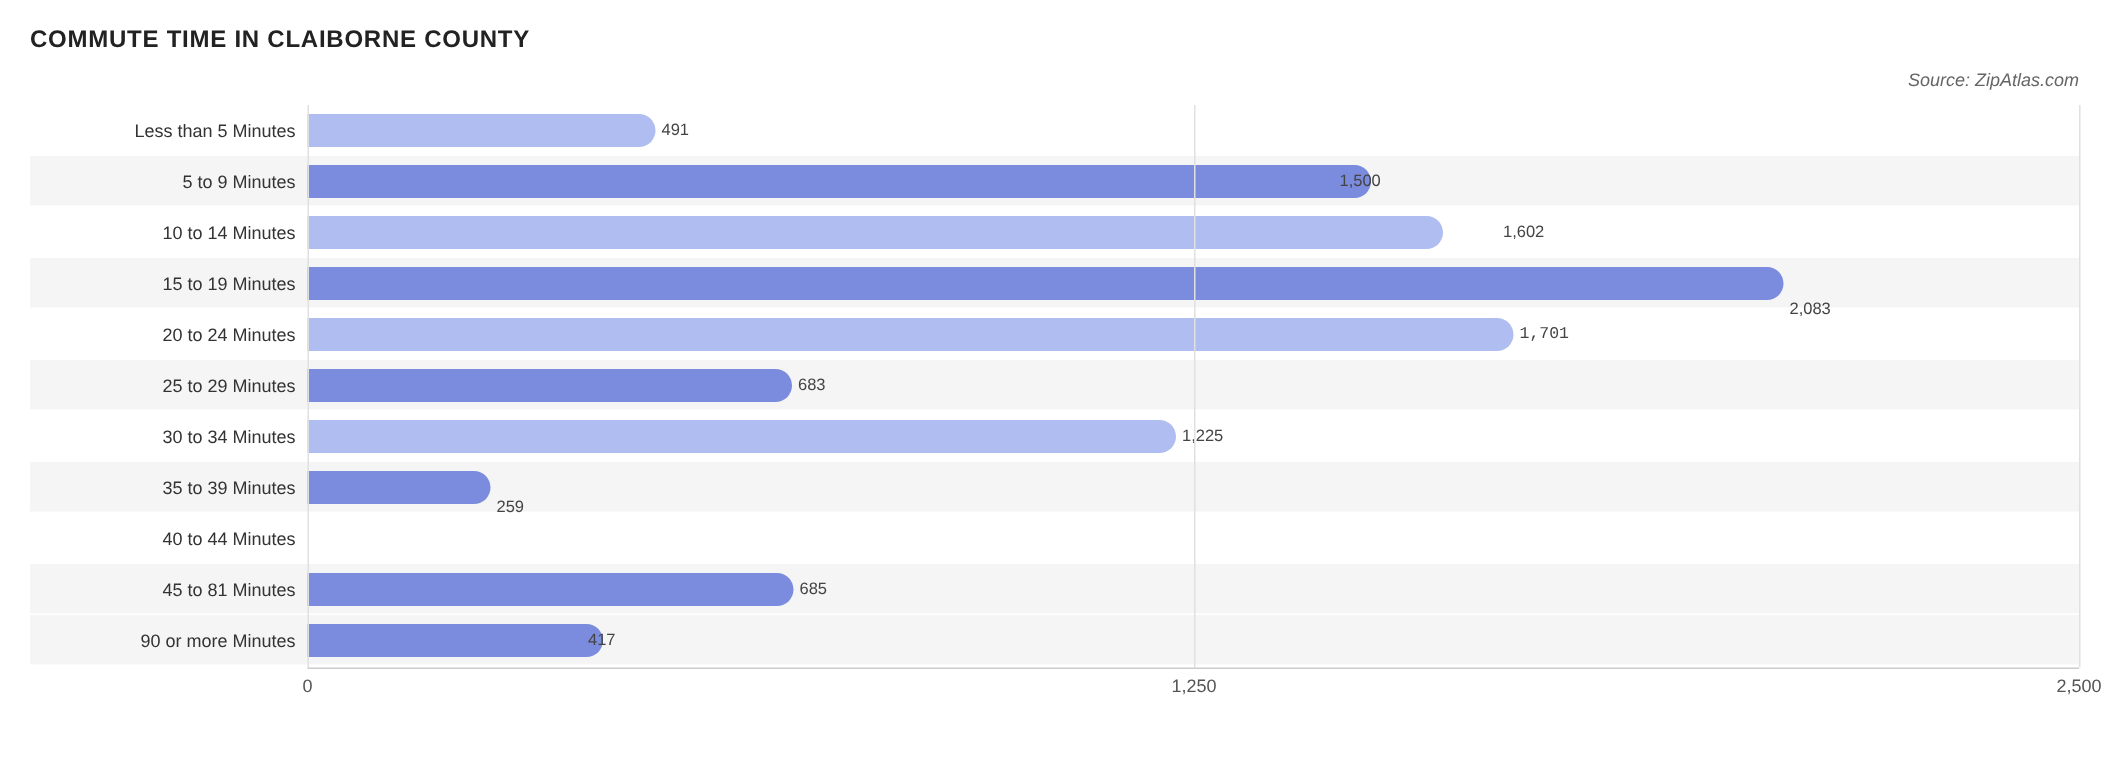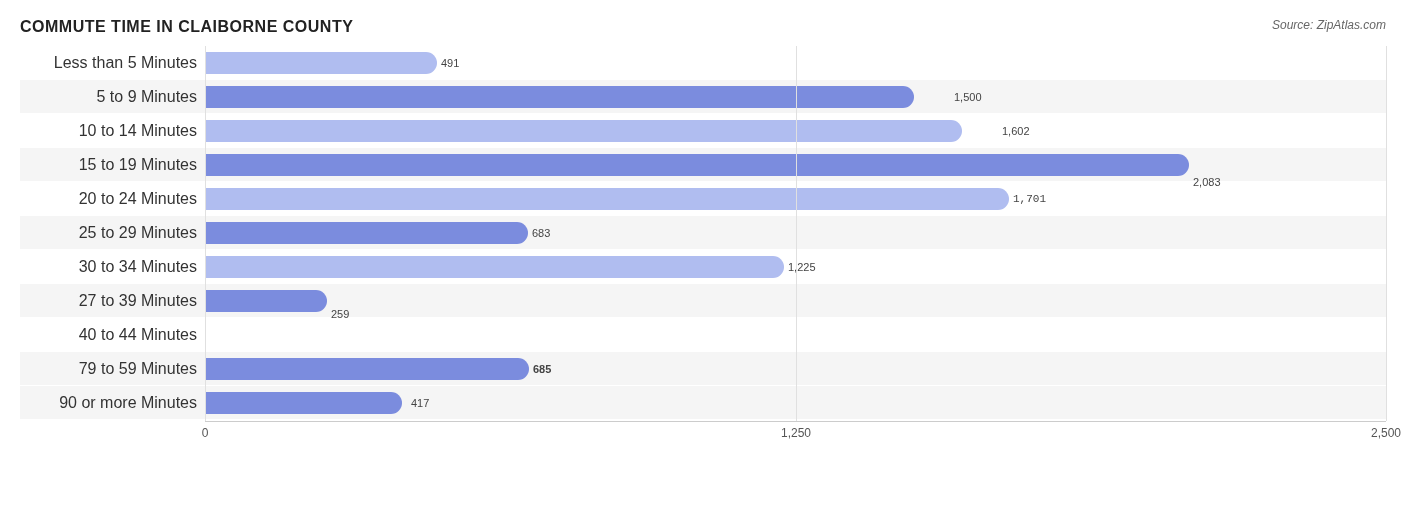--- a/index.html
+++ b/index.html
@@ -26,20 +26,21 @@
       font-size: 16px;
       font-weight: bold;
       color: #222;
       text-transform: uppercase;
       letter-spacing: 0.5px;
     }
     .chart-source {
       font-size: 12px;
       color: #666;
       font-style: italic;
+      margin-top: 28px;
     }
     .chart-body {
       display: flex;
       flex-direction: column;
       height: calc(100% - 50px);
     }
     .bars-area {
       flex: 1;
       position: relative;
     }
@@ -48,21 +49,21 @@
       align-items: center;
       height: 33px;
       margin-bottom: 1px;
     }
     .bar-row.alt-bg {
       background: #f5f5f5;
     }
     .bar-label {
       width: 185px;
       min-width: 185px;
-      font-size: 16px;
+      font-size: 12px;
       color: #333;
       text-align: right;
       padding-right: 8px;
       white-space: nowrap;
     }
     .bar-track {
       flex: 1;
       height: 26px;
       position: relative;
       display: flex;
@@ -126,21 +127,21 @@
           <div class="bar-label">Less than 5 Minutes</div>
           <div class="bar-track">
             <div class="bar-fill light" style="width: 232px;"></div>
             <div class="bar-value" style="left: 236px;">491</div>
           </div>
         </div>
         <div class="bar-row alt-bg">
           <div class="bar-label">5 to 9 Minutes</div>
           <div class="bar-track">
             <div class="bar-fill dark" style="width: 709px;"></div>
-            <div class="bar-value" style="left: 749px;">1,500</div>
+            <div class="bar-value" style="left: 688px;">1,500</div>
           </div>
         </div>
         <div class="bar-row">
           <div class="bar-label">10 to 14 Minutes</div>
           <div class="bar-track">
             <div class="bar-fill light" style="width: 757px;"></div>
             <div class="bar-value" style="left: 797px;">1,602</div>
           </div>
         </div>
         <div class="bar-row alt-bg">
@@ -165,41 +166,41 @@
           </div>
         </div>
         <div class="bar-row">
           <div class="bar-label">30 to 34 Minutes</div>
           <div class="bar-track">
             <div class="bar-fill light" style="width: 579px;"></div>
             <div class="bar-value" style="left: 583px;">1,225</div>
           </div>
         </div>
         <div class="bar-row alt-bg">
-          <div class="bar-label">27 to 39 Minutes</div>
+          <div class="bar-label">35 to 39 Minutes</div>
           <div class="bar-track">
             <div class="bar-fill dark" style="width: 122px;"></div>
             <div class="bar-value" style="left: 126px; margin-top: 27px;">259</div>
           </div>
         </div>
         <div class="bar-row">
           <div class="bar-label">40 to 44 Minutes</div>
         </div>
         <div class="bar-row alt-bg">
-          <div class="bar-label">79 to 59 Minutes</div>
+          <div class="bar-label">45 to 81 Minutes</div>
           <div class="bar-track">
             <div class="bar-fill dark" style="width: 324px;"></div>
-            <div class="bar-value" style="left: 328px; font-weight: bold;">685</div>
+            <div class="bar-value" style="left: 328px;">685</div>
           </div>
         </div>
         <div class="bar-row alt-bg">
           <div class="bar-label">90 or more Minutes</div>
           <div class="bar-track">
             <div class="bar-fill dark" style="width: 197px;"></div>
-            <div class="bar-value" style="left: 206px;">417</div>
+            <div class="bar-value" style="left: 187px;">417</div>
           </div>
         </div>
         <div class="grid-line" style="left: 185px;"></div>
         <div class="grid-line" style="left: 776px;"></div>
         <div class="grid-line" style="left: 1366px;"></div>
       </div>
     <div class="x-axis" id="x-axis">
 
     <div class="x-axis-tick" style="left: 0px;">0</div>
         <div class="x-axis-tick" style="left: 591px;">1,250</div>

